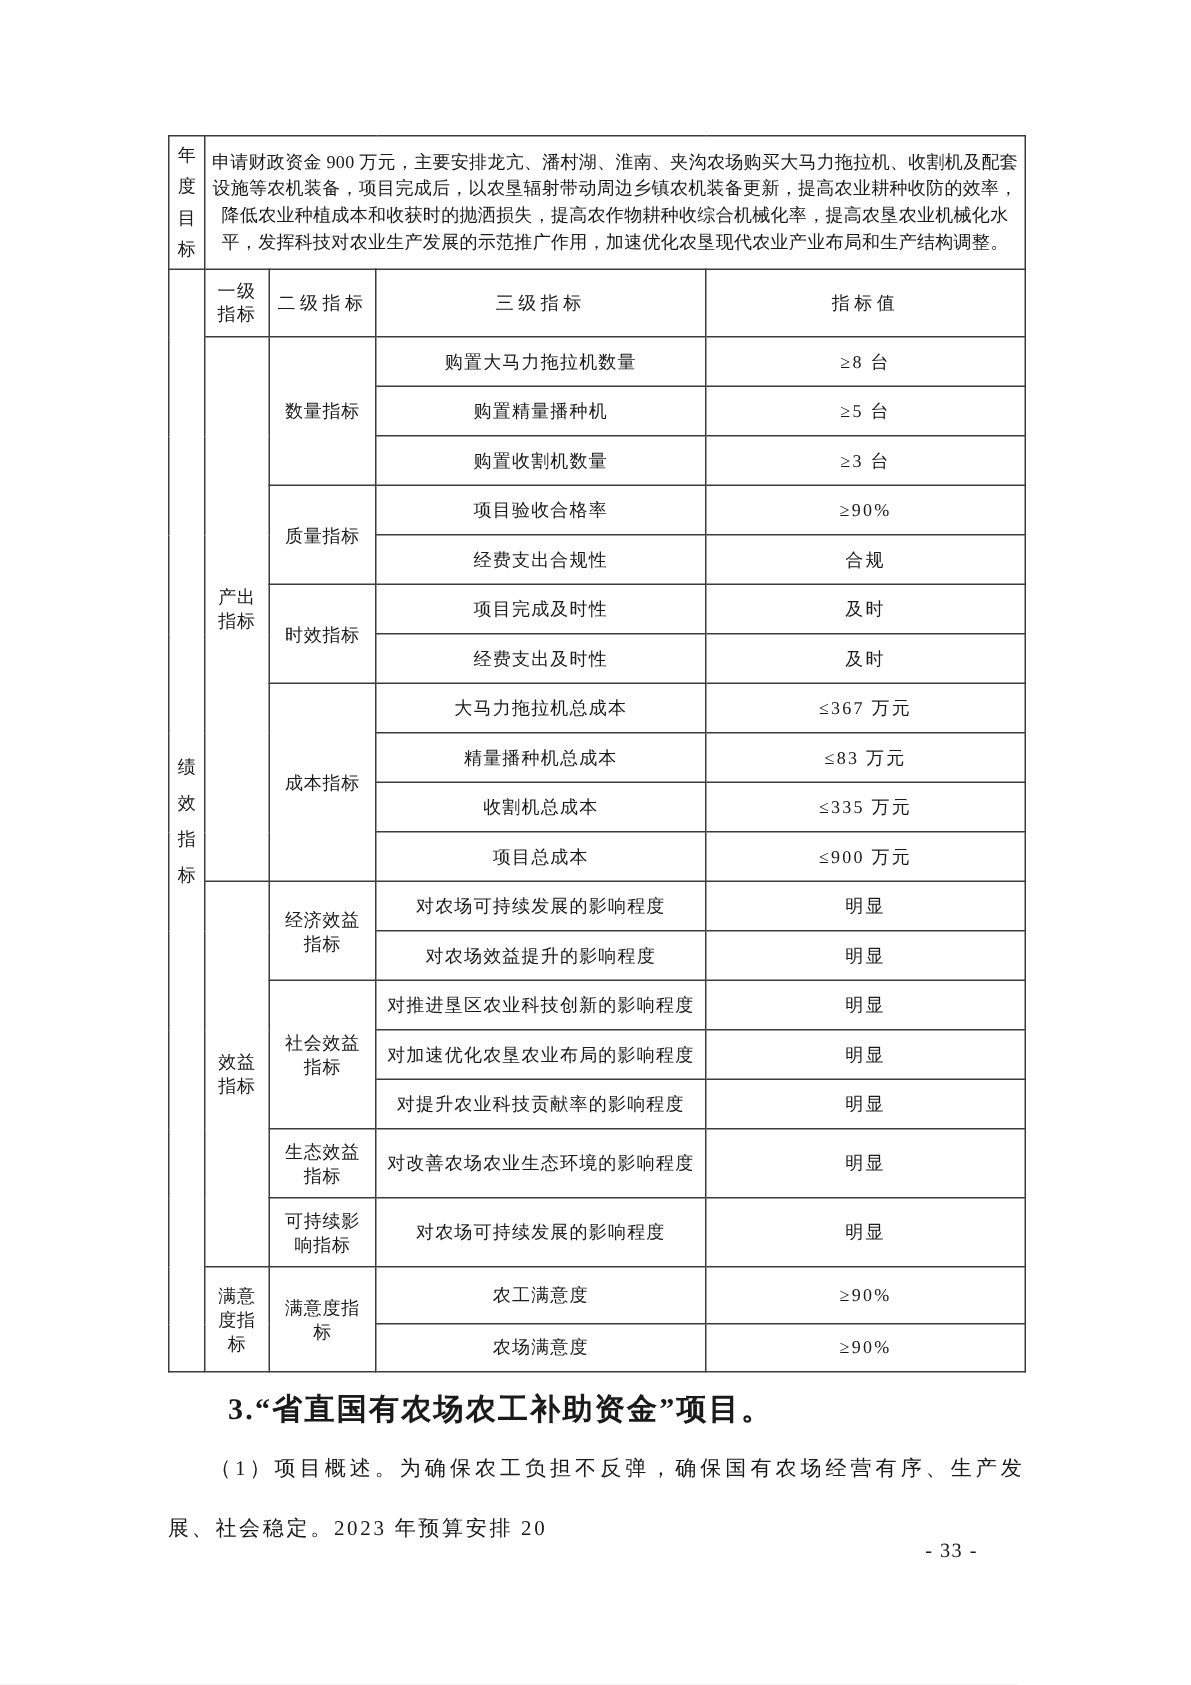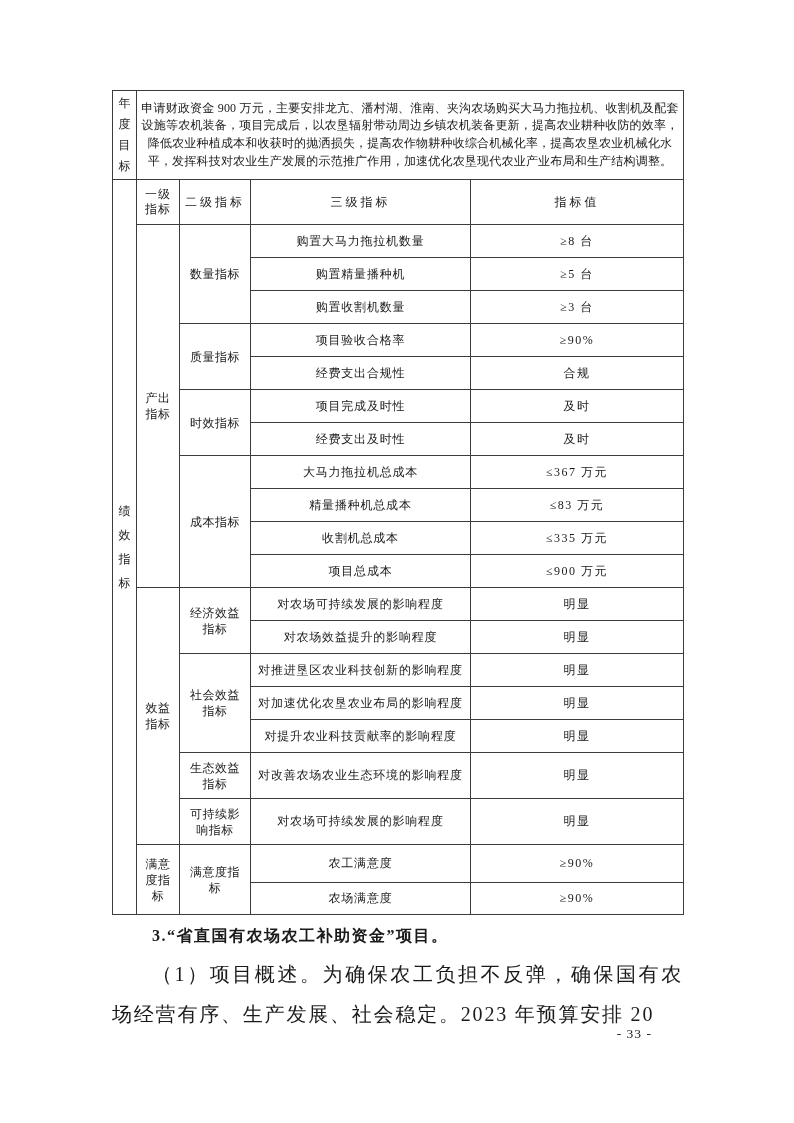--- a/index.html
+++ b/index.html
@@ -60,27 +60,27 @@
     line-height:16px;
     letter-spacing:0.5px;
   }
   td.l3cell{
     text-align:left;
     padding-left:9px;
     letter-spacing:0.8px;
   }
   td.valcell{letter-spacing:1.5px;}
   .section-heading{
-    font-size:16px;
+    font-size:20px;
     font-weight:bold;
     letter-spacing:1.5px;
     margin:11px 0 0 40px;
   }
   .section-paragraph{
-    font-size:20px;
+    font-size:14px;
     line-height:40px;
     text-align:justify;
     text-indent:2em;
     letter-spacing:1.8px;
     margin:7px 0 0 0;
   }
   .page-number{
     position:absolute;
     top:1026px;right:142px;
     font-size:13.5px;

